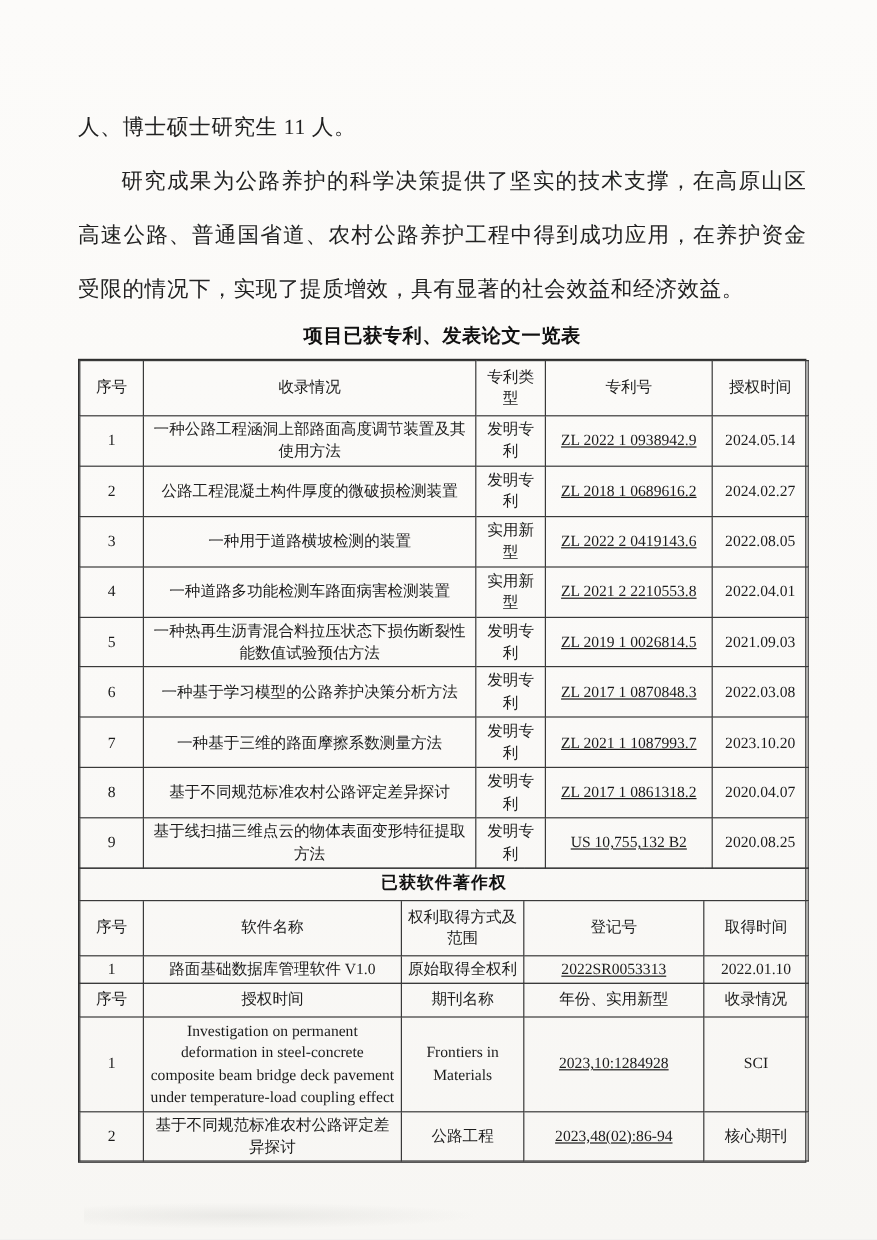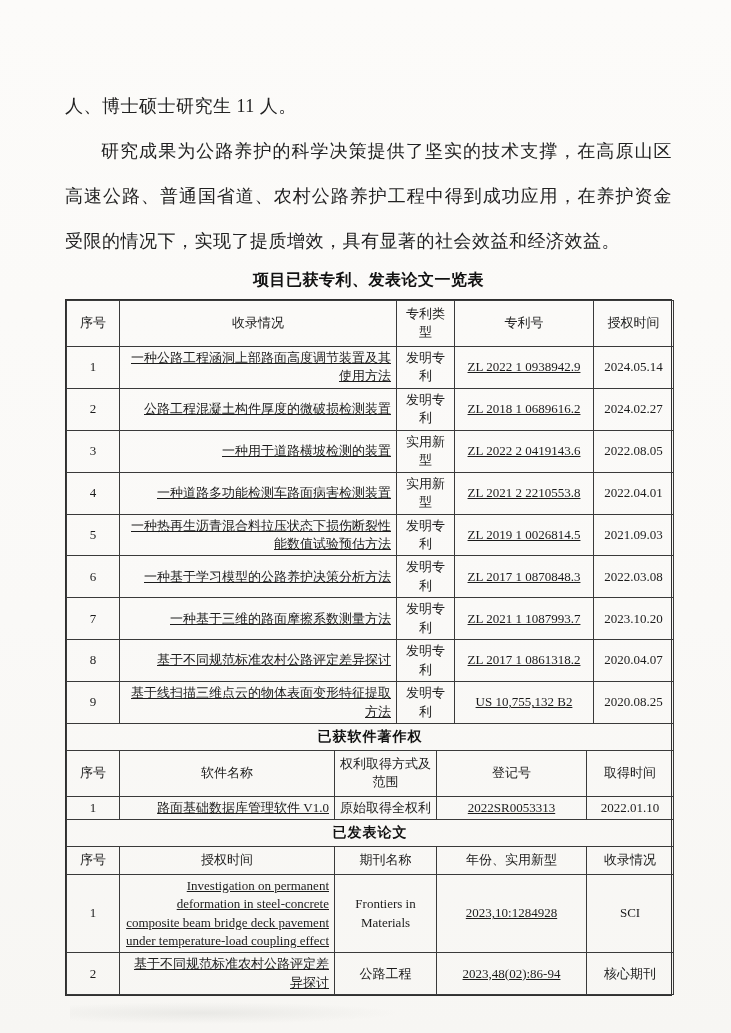--- a/index.html
+++ b/index.html
@@ -61,21 +61,21 @@
     word-wrap: break-word;
   }
   .tbl th { padding: 4px 5px; }
   .tbl td.section-band {
     font-weight: bold;
     font-size: 14px;
     padding: 3px 5px;
     letter-spacing: 1px;
     color: #111;
   }
-  .tbl td.cell-name { text-align: right; text-decoration: underline; }
+  .tbl td.cell-name { text-align: center; }
   .tbl td.cell-number { white-space: nowrap; text-decoration: underline; }
   
   .scan-smudge {
     position: absolute;
     left: 70px;
     top: 1002px;
     width: 330px;
     height: 22px;
     background: radial-gradient(ellipse at 40% 50%, rgba(170,172,168,0.18), rgba(170,172,168,0) 70%);
     pointer-events: none;
@@ -222,23 +222,20 @@
       <table class="tbl">
         <colgroup>
           <col style="width:53px">
             <col style="width:215px">
             <col style="width:102px">
             <col style="width:150px">
             <col style="width:87px">
         </colgroup>
         <tbody>
           <tr>
-            <td colspan="5" class="section-band">已发表论文</td>
-          </tr>
-          <tr>
             <th>序号</th>
             <th>授权时间</th>
             <th>期刊名称</th>
             <th>年份、实用新型</th>
             <th>收录情况</th>
           </tr>
         </tbody>
         <tbody>
 
             <tr>

